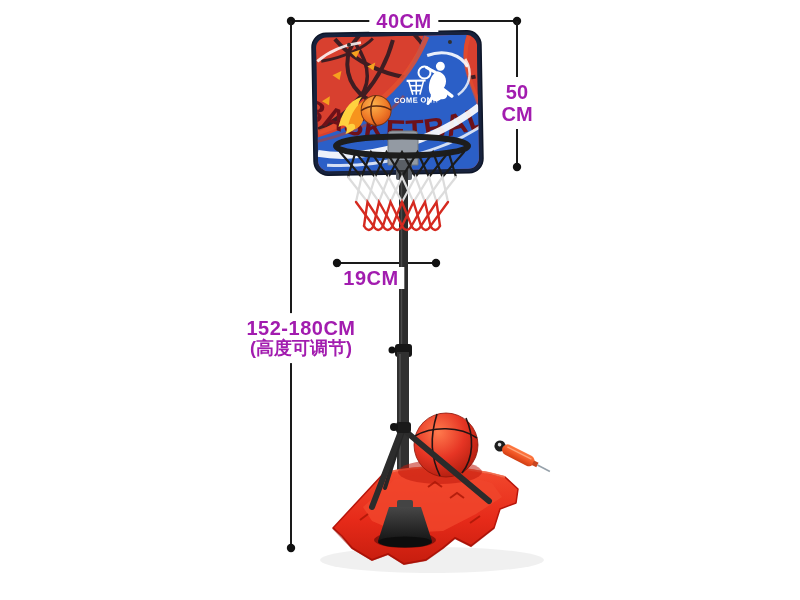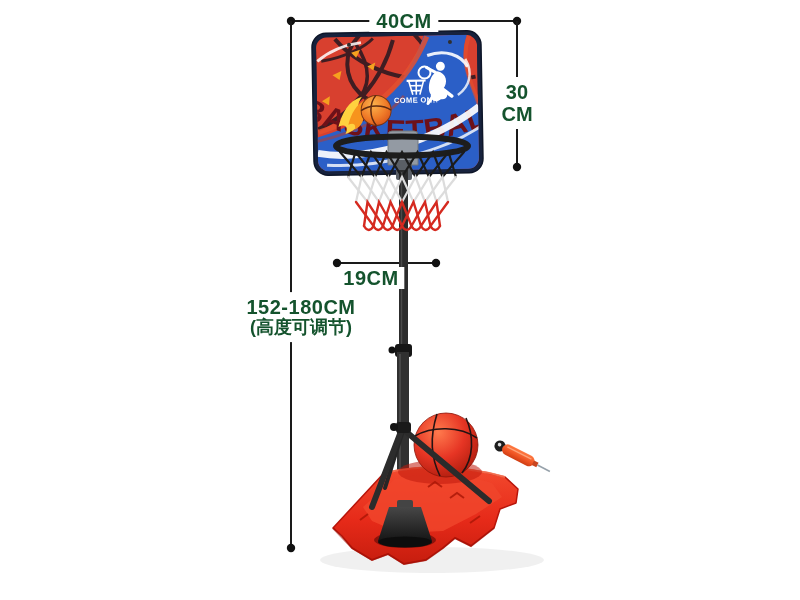--- a/index.html
+++ b/index.html
@@ -4,27 +4,27 @@
 <style>
   html,body{margin:0;padding:0;}
   body{
     width:800px;height:600px;background:#ffffff;overflow:hidden;
     font-family:"Liberation Sans","DejaVu Sans",sans-serif;
   }
   .stage{position:relative;width:800px;height:600px;background:#fff;}
   .stage svg{position:absolute;left:0;top:0;}
   .dim-label{
     position:absolute;transform:translate(-50%,-50%);
-    background:#ffffff;color:#14532d;text-align:center;
+    background:#ffffff;color:#a21caf;text-align:center;
     font-weight:700;white-space:nowrap;line-height:1.1;
   }
   #lbl-width{left:404px;top:21px;font-size:20px;padding:0 7px;letter-spacing:.5px;}
   #lbl-height{left:517px;top:103px;font-size:20px;padding:4px 4px;}
   #lbl-rim{left:371px;top:278px;font-size:20px;padding:0 6px;letter-spacing:.5px;}
-  #lbl-stand{left:301px;top:317px;font-size:20px;padding:4px 8px;letter-spacing:.5px;text-align:center;}
+  #lbl-stand{left:301px;top:338px;font-size:20px;padding:4px 8px;letter-spacing:.5px;text-align:center;}
   #lbl-stand .note{font-size:18px;font-weight:600;letter-spacing:0;}
 </style>
 </head>
 <body>
 
 <div class="stage">
 
 <svg width="800" height="600" viewBox="0 0 800 600">
   <defs>
     <clipPath id="boardClip">
@@ -231,21 +231,21 @@
     <rect x="3" y="-5.5" width="35" height="11" rx="5.5" fill="url(#gPump)"></rect>
     <line x1="7" y1="-2.5" x2="34" y2="-2.5" stroke="#ffb08a" stroke-width="1.4" opacity="0.8"></line>
     <rect x="37" y="-2.5" width="5" height="5" fill="#c9451f"></rect>
     <line x1="42" y1="0" x2="56" y2="0" stroke="#97a2ab" stroke-width="1.6"></line>
   </g>
 </svg>
 
 <div class="dim-label" id="lbl-width">40CM</div>
 
 <div class="dim-label" id="lbl-height">
-  <div>30</div>
+  <div>50</div>
   <div>CM</div>
 </div>
 
 <div class="dim-label" id="lbl-rim">19CM</div>
 
 <div class="dim-label" id="lbl-stand">
   <div>152-180CM</div>
   <div class="note">(高度可调节)</div>
 </div>
 

